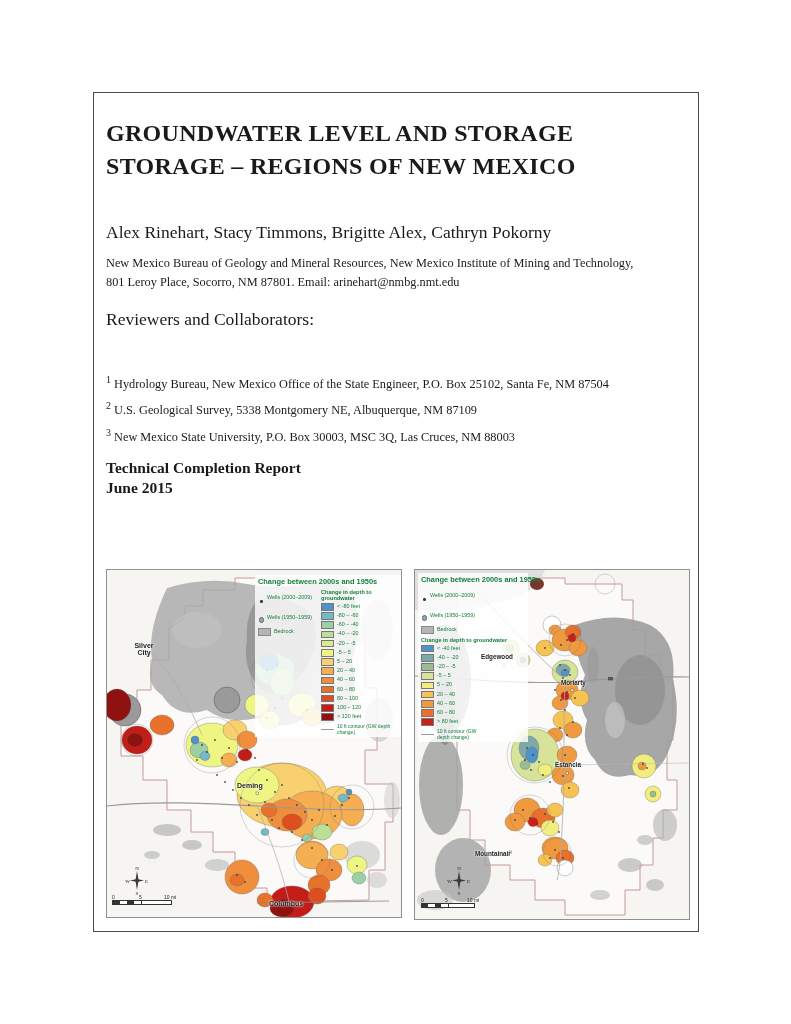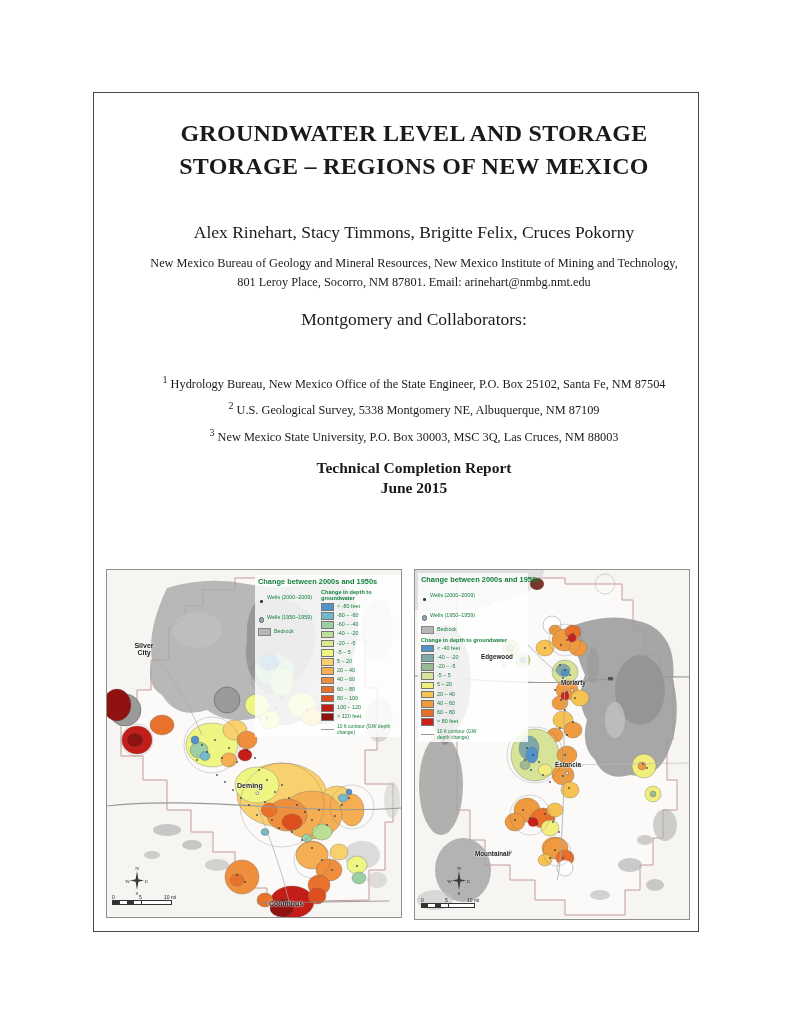--- a/index.html
+++ b/index.html
@@ -1,20 +1,20 @@
 <!DOCTYPE html>
 <html><head>
 <meta charset="utf-8">
 <style>
   html,body{margin:0;padding:0;}
   body{width:791px;height:1024px;background:#ffffff;position:relative;
        font-family:"Liberation Serif",serif;color:#1a1a1a;overflow:hidden;}
   .frame{position:absolute;left:93px;top:92px;width:604px;height:838px;
          border:1px solid #4a4a4a;background:#fff;}
-  .ctr{position:absolute;left:18px;width:100%;text-align:center;}
+  .ctr{position:absolute;left:12px;width:100%;text-align:left;}
   .doc-title{top:24px;font-size:24px;font-weight:bold;line-height:1.38;letter-spacing:.3px;}
   .authors{top:129px;font-size:17.5px;}
   .affil{top:161px;font-size:12.3px;line-height:1.55;}
   .rev-head{top:216px;font-size:17.5px;}
   .rev-names{top:241px;font-size:17.5px;}
   .rev-names sup,.foot sup{font-size:10px;}
   .foot{top:277px;font-size:12.3px;line-height:1.9;}
   .report{top:365px;font-size:15.5px;font-weight:bold;line-height:1.3;}
   .period{top:419px;font-size:13.2px;font-weight:bold;font-style:italic;}
 
@@ -54,28 +54,28 @@
 </head>
 <body>
 
 <div class="frame">
 
   <div class="ctr doc-title">
     <div>GROUNDWATER LEVEL AND STORAGE</div>
     <div>STORAGE – REGIONS OF NEW MEXICO</div>
   </div>
 
-  <div class="ctr authors">Alex Rinehart, Stacy Timmons, Brigitte Felix, Cruces Pokorny</div>
+  <div class="ctr authors">Alex Rinehart, Stacy Timmons, Brigitte Alex, Cathryn Pokorny</div>
 
   <div class="ctr affil">
     <div>New Mexico Bureau of Geology and Mineral Resources, New Mexico Institute of Mining and Technology,</div>
     <div>801 Leroy Place, Socorro, NM 87801. Email: arinehart@nmbg.nmt.edu</div>
   </div>
 
-  <div class="ctr rev-head">Montgomery and Collaborators:</div>
+  <div class="ctr rev-head">Reviewers and Collaborators:</div>
 
   <div class="ctr foot">
       <div><sup>1</sup> Hydrology Bureau, New Mexico Office of the State Engineer, P.O. Box 25102, Santa Fe, NM 87504</div>
       <div><sup>2</sup> U.S. Geological Survey, 5338 Montgomery NE, Albuquerque, NM 87109</div>
       <div><sup>3</sup> New Mexico State University, P.O. Box 30003, MSC 3Q, Las Cruces, NM 88003</div>
     </div>
 
   <div class="ctr report">
     <div>Technical Completion Report</div>
     <div>June 2015</div>

